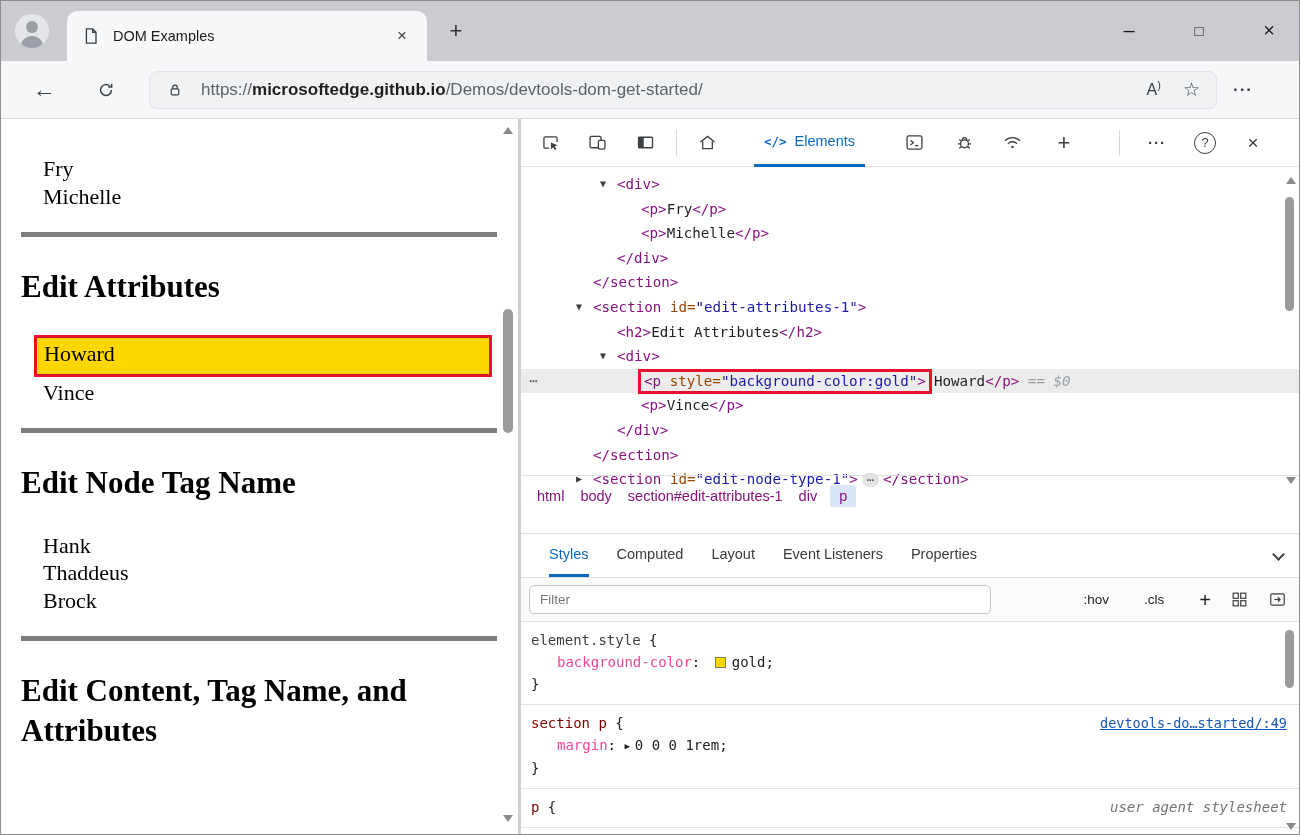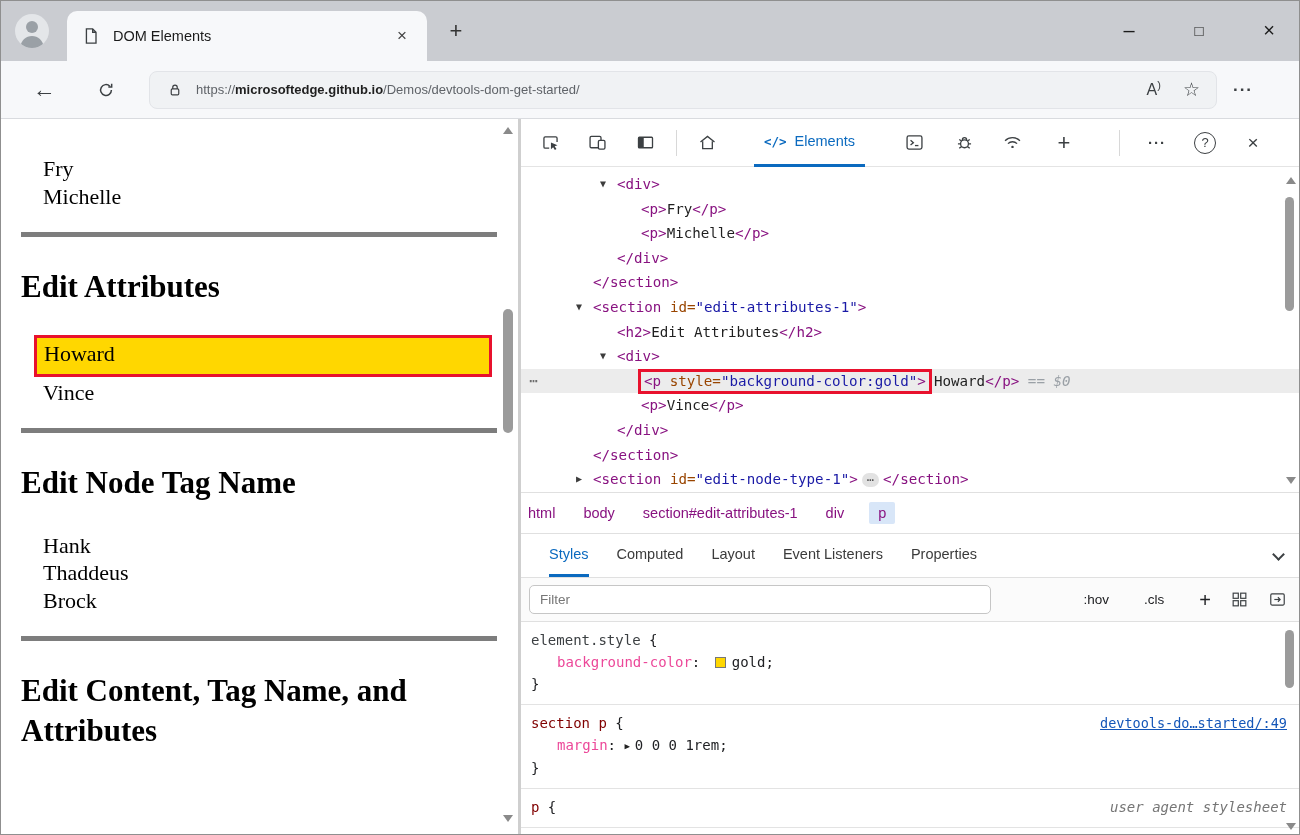--- a/index.html
+++ b/index.html
@@ -20,21 +20,21 @@
   .ctrl.max { right:82px; font-size:15px; }
   .ctrl.closew { right:12px; font-size:20px; }
 
   
   #navbar { position:absolute; top:60px; left:0; width:100%; height:58px; background:#f7f8fa; border-bottom:1px solid #d9dbdf; display:flex; align-items:center; }
   .nav-btn { width:34px; height:34px; display:flex; align-items:center; justify-content:center; color:#3c4043; }
   .nav-back { margin-left:26px; font-size:23px; }
   .nav-refresh { margin-left:28px; }
   .urlbar { margin-left:26px; width:1068px; height:38px; background:#f0f2f4; border:1px solid #e2e4e8; border-radius:8px; display:flex; align-items:center; }
   .lock { margin-left:16px; display:inline-flex; }
-  .url-text { margin-left:12px; font-size:13px; color:#5f6368; white-space:nowrap; }
+  .url-text { margin-left:17px; font-size:17px; color:#5f6368; white-space:nowrap; }
   .url-text b { color:#1f1f1f; font-weight:bold; }
   .url-spacer { flex:1; }
   .ra { display:flex; align-items:flex-start; margin-right:22px; color:#3c4043; font-size:16px; }
   .ra .paren { font-size:11px; margin-top:-2px; }
   .star { margin-right:16px; font-size:19px; color:#3c4043; }
   .nav-more { margin-left:16px; font-size:17px; font-weight:bold; color:#3c4043; letter-spacing:1px; }
 
   
   #page { position:absolute; top:118px; left:0; width:518px; bottom:0; background:#fff; overflow:hidden; }
   #page-content { padding:36px 22px 0 20px; }
@@ -73,21 +73,21 @@
   .tk-tag { color:#881280; }
   .tk-attr { color:#994500; }
   .tk-val { color:#1a1aa6; }
   .tk-text { color:#1f1f1f; }
   .tk-meta { color:#9aa0a6; font-style:italic; }
   .tk-ellipsis { background:#e2e2e2; border-radius:8px; padding:0 5px; color:#555; font-size:12px; margin:0 4px; white-space:pre; }
   .tk-box { display:inline-block; border:3px solid #e8112d; padding:1px 3px; margin:-4px 2px -4px -3px; line-height:17px; vertical-align:middle; }
   .tree-sb { position:absolute; top:6px; right:2px; bottom:6px; width:14px; }
   .sty-sb { position:absolute; top:6px; right:2px; bottom:4px; width:14px; }
 
-  .dt-crumbs { position:absolute; top:373px; left:0; right:0; height:41px; border-top:1px solid #e0e0e0; display:flex; align-items:center; padding-left:4px; gap:22px; }
+  .dt-crumbs { position:absolute; top:356px; left:0; right:0; height:41px; border-top:1px solid #e0e0e0; display:flex; align-items:center; padding-left:13px; gap:10px; }
   .crumb { color:#881280; font-size:14.5px; padding:3px 3px; white-space:nowrap; }
   .crumb.selected { background:#d8e6f8; border-radius:2px; padding:3px 9px; }
 
   .dt-tabs { position:absolute; top:414px; left:0; right:0; height:45px; border-top:1px solid #e0e0e0; border-bottom:1px solid #e0e0e0; }
   .tabs-row { display:flex; align-items:stretch; height:100%; padding-left:14px; }
   .dt-tab { font-size:14.5px; color:#3b3b3b; margin:0 14px; display:flex; align-items:center; border-bottom:3px solid transparent; white-space:nowrap; }
   .dt-tab.active { color:#0b6abf; border-bottom-color:#0b6abf; }
   .tabs-chevron { position:absolute; right:16px; top:16px; width:9px; height:9px; border-right:2px solid #3c4043; border-bottom:2px solid #3c4043; transform:rotate(45deg); }
 
   .dt-filter { position:absolute; top:459px; left:0; right:0; height:44px; background:#fbfbfb; border-bottom:1px solid #e0e0e0; display:flex; align-items:center; }
@@ -123,21 +123,21 @@
         <path d="M5 34c1-8 6-12 12-12s11 4 12 12z" fill="#9aa0a6"></path>
       </svg>
     </div>
     <div class="tab">
       <span class="tab-fav">
         <svg viewBox="0 0 24 24" width="20" height="20" fill="none" stroke="#3c4043" stroke-width="1.6">
           <path d="M6.5 3.5h7.5l4 4V20.5h-11.5z"></path>
           <path d="M14 3.5v4h4"></path>
         </svg>
       </span>
-      <span class="tab-title">DOM Elements</span>
+      <span class="tab-title">DOM Examples</span>
       <span class="tab-close">×</span>
     </div>
     <div class="newtab">+</div>
     <div class="ctrl min">–</div>
     <div class="ctrl max">□</div>
     <div class="ctrl closew">×</div>
   </div>
 
   <div id="navbar">
     <div class="nav-btn nav-back">←</div>

